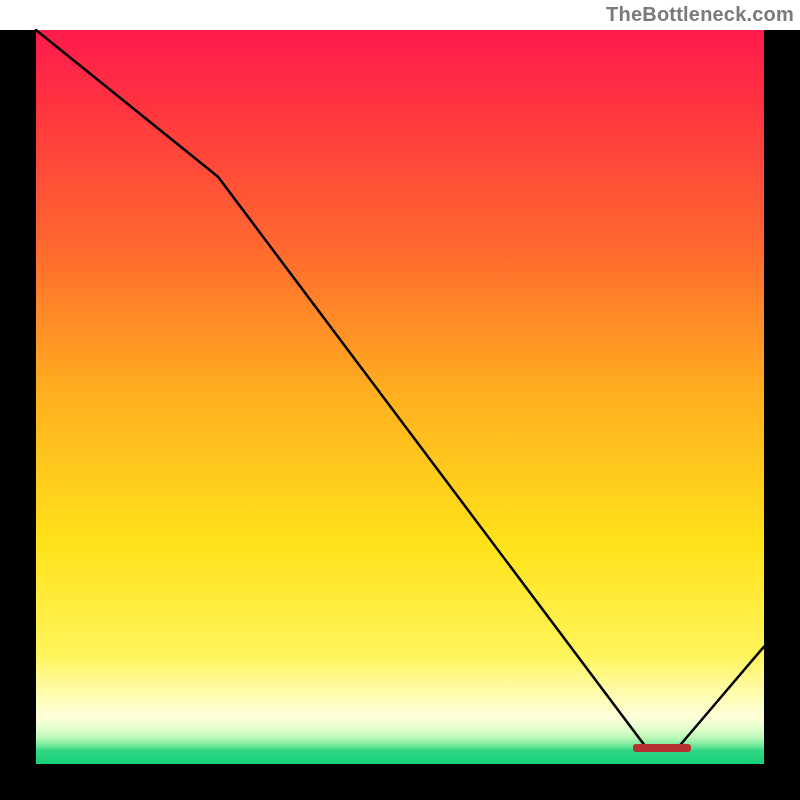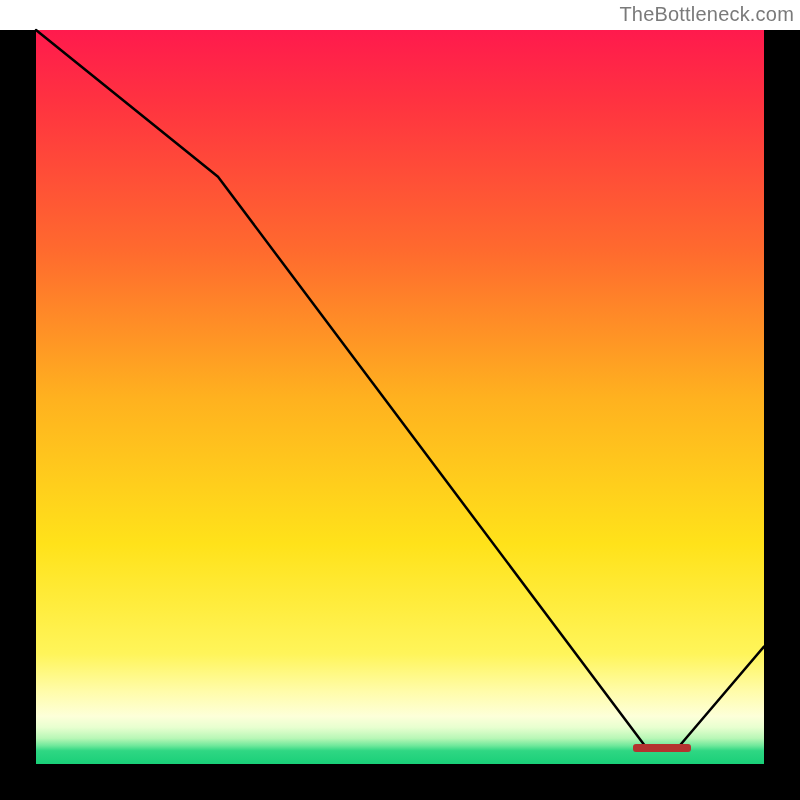--- a/index.html
+++ b/index.html
@@ -9,21 +9,21 @@
     height: 800px;
     background: #ffffff;
     font-family: Arial, Helvetica, sans-serif;
     overflow: hidden;
   }
   .watermark {
     position: absolute;
     top: 3px;
     right: 6px;
     font-size: 20px;
-    font-weight: 400;
+    font-weight: 700;
     color: #7a7a7a;
     letter-spacing: 0.2px;
     z-index: 50;
     user-select: none;
   }
   .frame {
     position: absolute;
     left: 0;
     top: 0;
     width: 800px;

